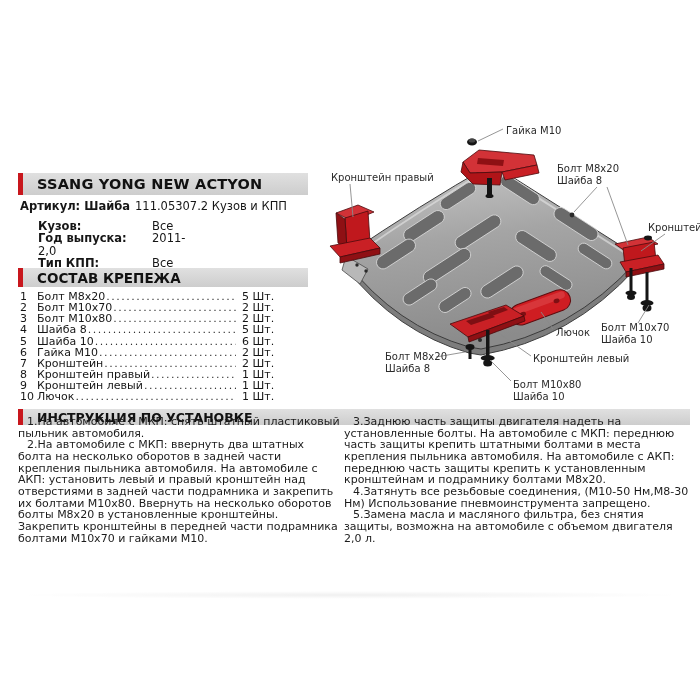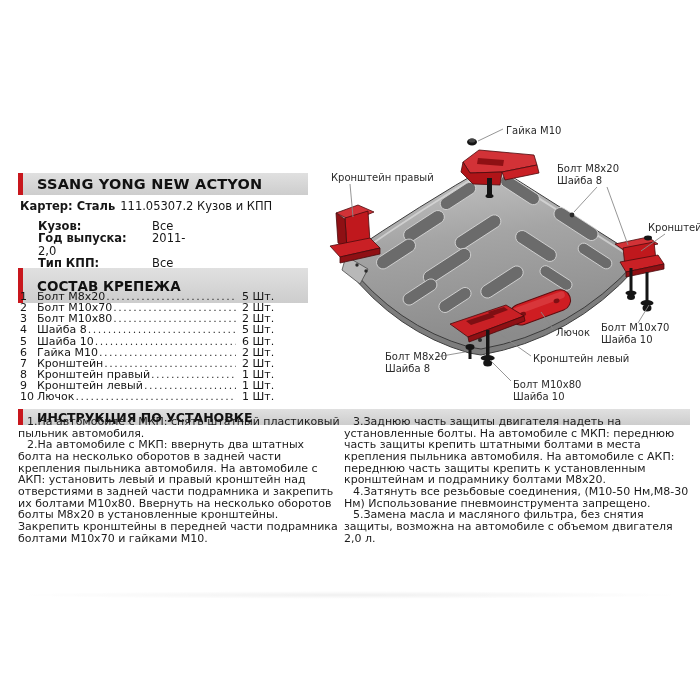--- a/index.html
+++ b/index.html
@@ -9,21 +9,21 @@
     overflow:hidden;
   }
   .bar{
     position:absolute;left:18px;width:290px;height:22px;
     background:linear-gradient(180deg,#e0e0e0,#cdcdcd);
     border-left:5px solid #c8171d;
     display:flex;align-items:center;padding-left:14px;box-sizing:border-box;
     font-weight:bold;color:#111;
   }
   #titleBar{top:173px;font-size:14.5px;letter-spacing:0.2px;}
-  #fastBar{top:268px;height:35px;font-size:13.5px;}
+  #fastBar{top:268px;height:19px;font-size:13.5px;}
   #instrBar{top:409px;width:672px;height:16px;font-size:12.5px;align-items:center;}
   #artLine{position:absolute;left:20px;top:199px;font-size:11.5px;}
   #artLine .b{font-weight:bold;margin-right:5px;}
   #specs{position:absolute;left:20px;top:220px;font-size:11.5px;line-height:12.4px;}
   .spec-row{display:flex;margin-left:18px;}
   .s-label{width:114px;font-weight:bold;}
   #fastList{position:absolute;left:20px;top:291px;width:260px;font-size:11px;line-height:11.15px;}
   .fast-row{display:flex;align-items:baseline;white-space:nowrap;}
   .f-num{width:17px;flex:none;}
   .f-name{flex:none;padding-right:1px;}
@@ -47,21 +47,21 @@
 </head>
 <body>
 
 <div id="sheet">
 
   <div class="bar" id="titleBar">
     <span>SSANG YONG NEW ACTYON</span>
   </div>
 
   <div id="artLine">
-    <span class="b">Картер: Сталь</span><span>111.05307.2 Кузов и КПП</span>
+    <span class="b">Артикул: Шайба</span><span>111.05307.2 Кузов и КПП</span>
   </div>
 
   <div id="specs">
   <div class="spec-row">
     <span class="s-label">Кузов:</span>
     <span class="s-value">Все</span>
   </div>
 
   <div class="spec-row">
     <span class="s-label">Год выпуска:</span>

